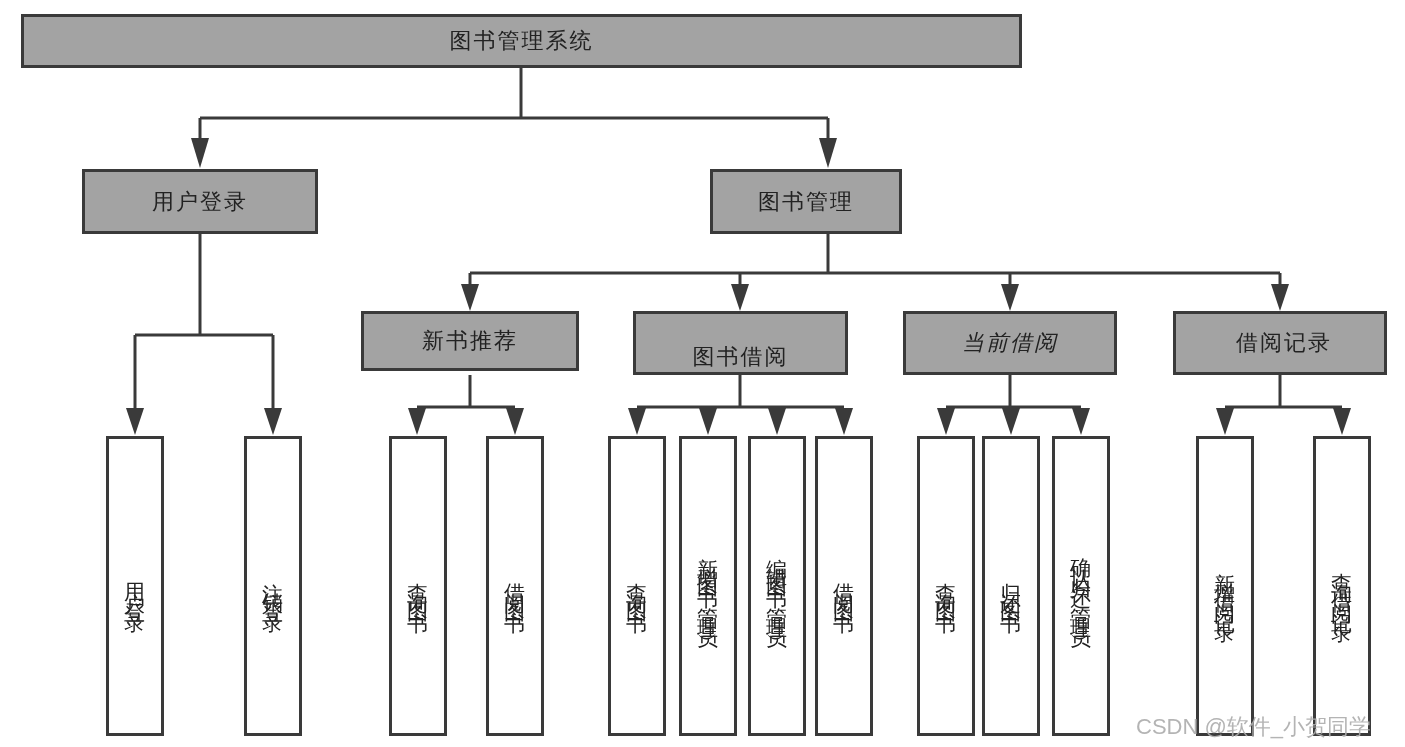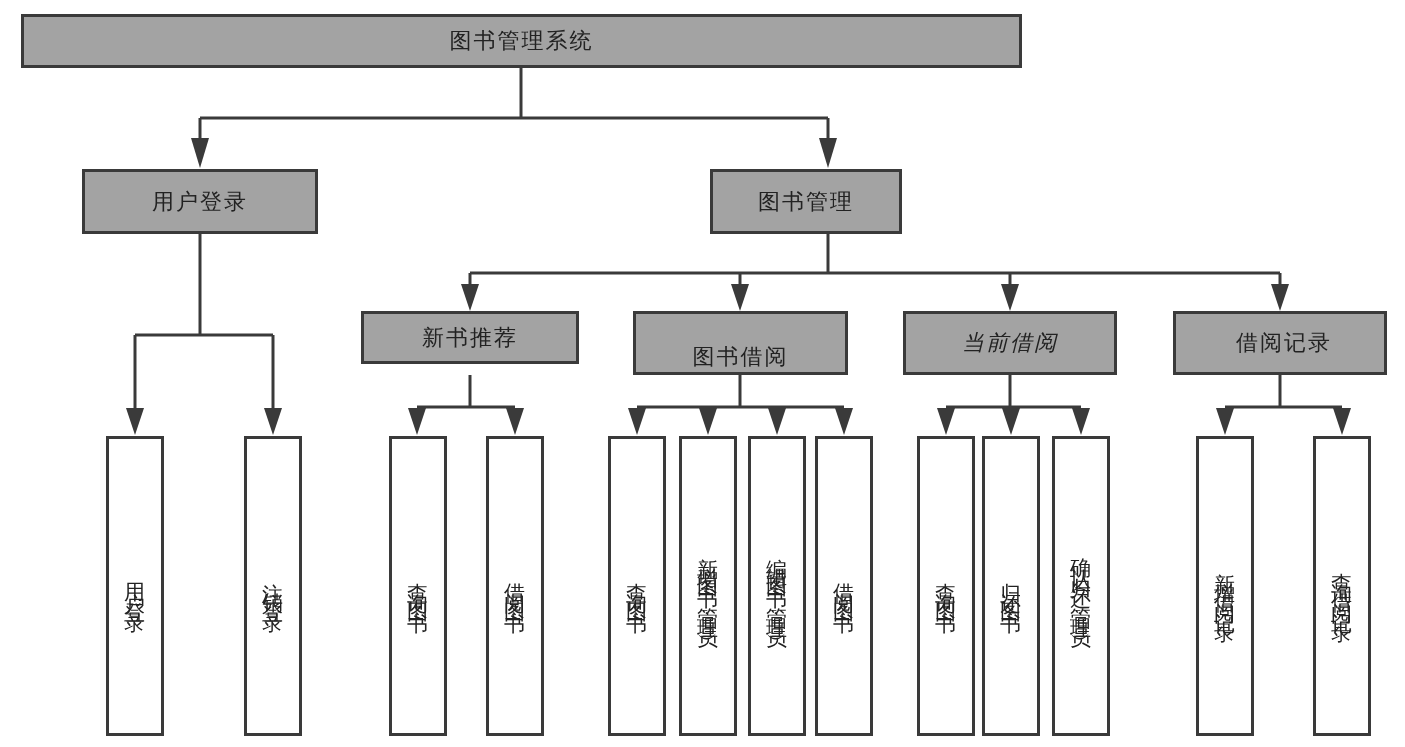--- a/index.html
+++ b/index.html
@@ -134,21 +134,21 @@
     <span>图书管理系统</span>
   </div>
 
   <div class="hbox" style="left:82px; top:169px; width:236px; height:65px;">
     <span>用户登录</span>
   </div>
   <div class="hbox" style="left:710px; top:169px; width:192px; height:65px;">
     <span>图书管理</span>
   </div>
 
-  <div class="hbox" style="left:361px; top:311px; width:218px; height:53px;align-items:center;">
+  <div class="hbox" style="left:361px; top:311px; width:218px; height:60px;align-items:center;">
     <span>新书推荐</span>
   </div>
   <div class="hbox" style="left:633px; top:311px; width:215px; height:64px;align-items:flex-end;">
     <span>图书借阅</span>
   </div>
   <div class="hbox" style="left:903px; top:311px; width:214px; height:64px;font-style:italic;">
     <span>当前借阅</span>
   </div>
   <div class="hbox" style="left:1173px; top:311px; width:214px; height:64px;padding-left:8px;">
     <span>借阅记录</span>
@@ -191,14 +191,15 @@
     <span class="vtext">确认归还（管理员）</span>
   </div>
 
   <div class="vbox" style="left:1196px;">
     <span class="vtext">新增借阅记录</span>
   </div>
   <div class="vbox" style="left:1313px;">
     <span class="vtext">查询借阅记录</span>
   </div>
 
+  <div id="watermark">CSDN @软件_小贺同学</div>
 
 </div>
 
 </body></html>

